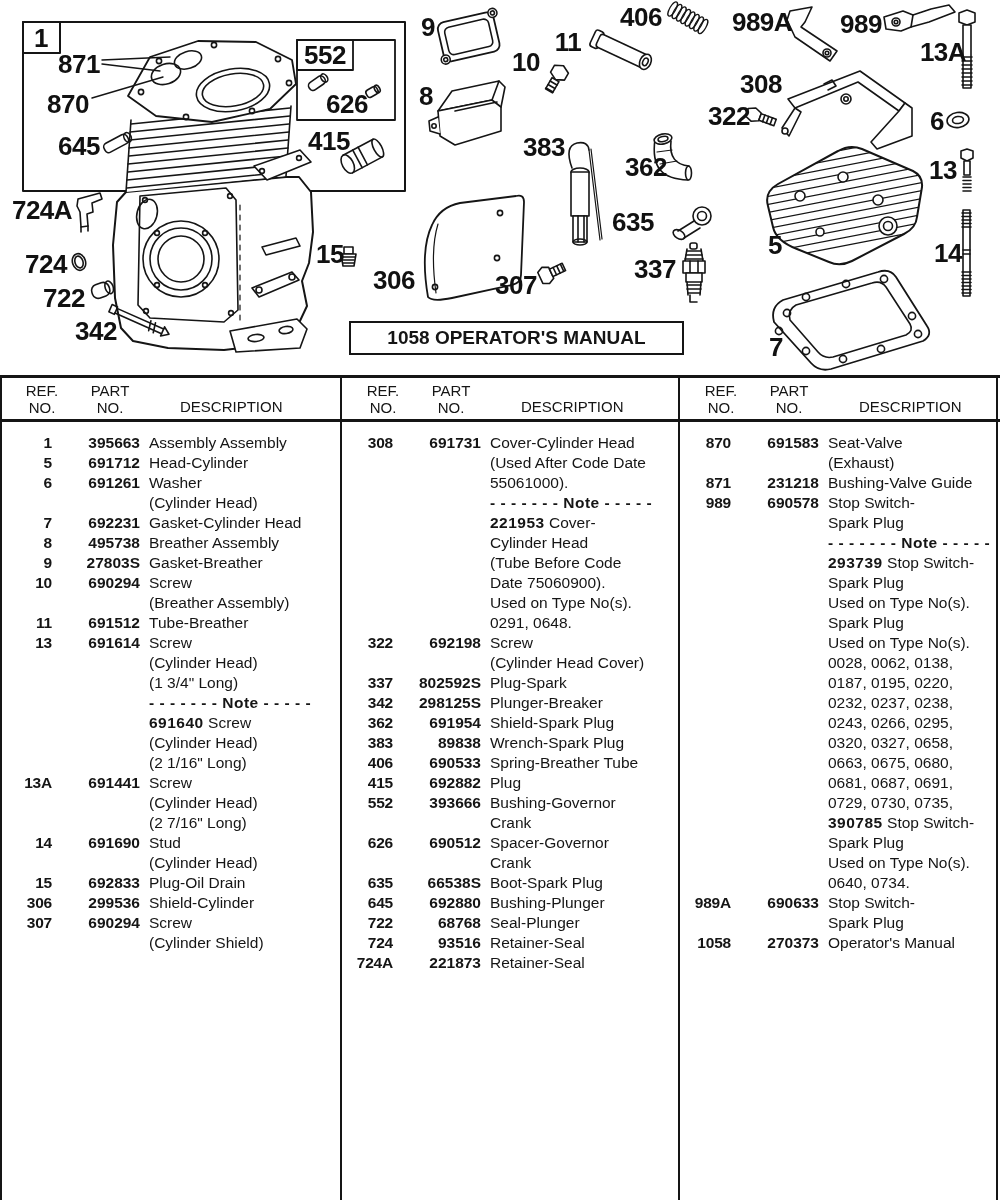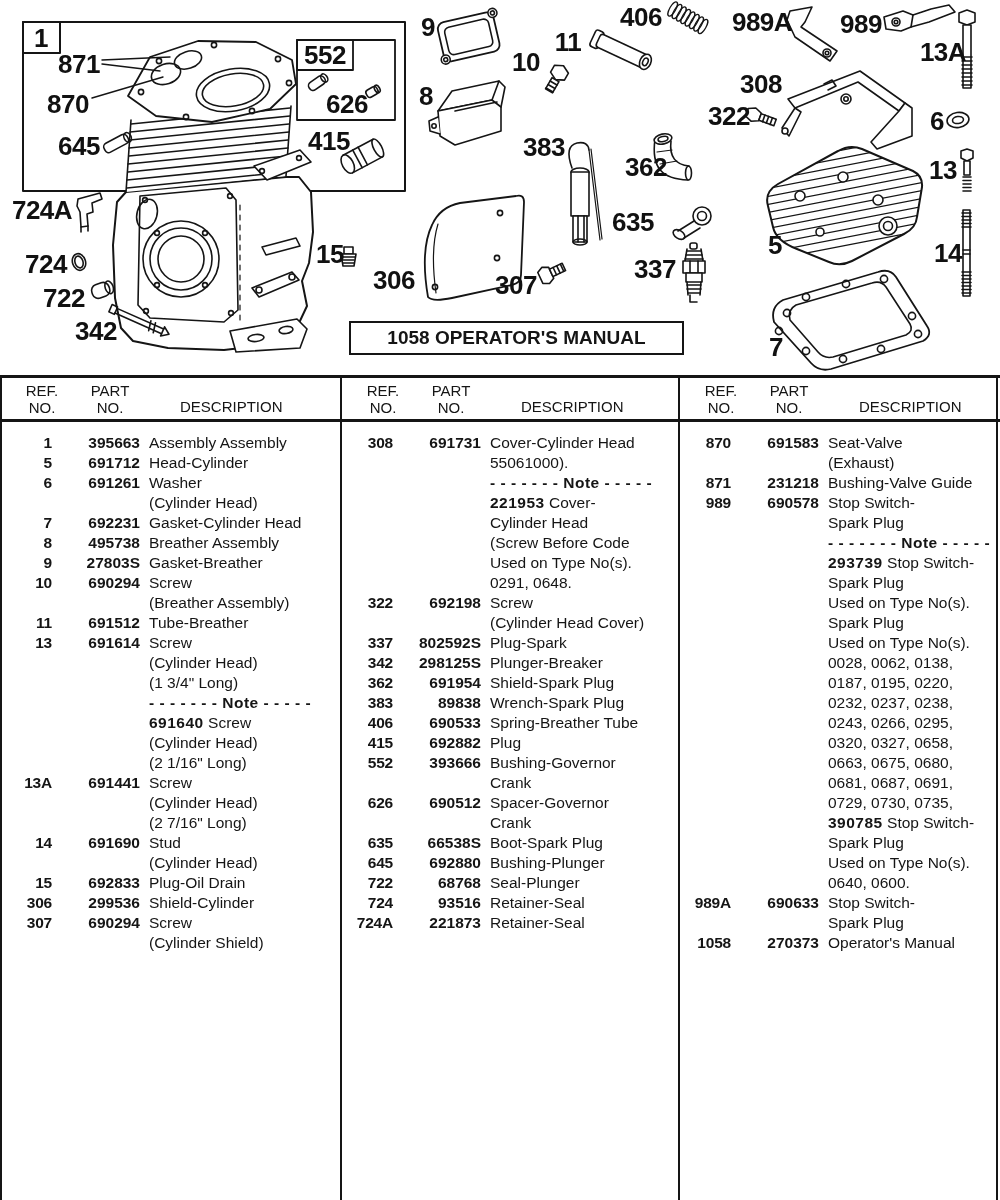--- a/index.html
+++ b/index.html
@@ -552,41 +552,51 @@
     </div>
   <div class="tcol" style="left:343px;width:333px;">
       <div class="trow">
       <span class="c-ref">308</span>
       <span class="c-part">691731</span>
       <span class="c-desc">Cover-Cylinder Head</span>
     </div>
       <div class="trow">
       <span class="c-ref"></span>
       <span class="c-part"></span>
+      <span class="c-desc">(Used After Code Date</span>
+    </div>
+      <div class="trow">
+      <span class="c-ref"></span>
+      <span class="c-part"></span>
       <span class="c-desc">55061000).</span>
     </div>
       <div class="trow">
       <span class="c-ref"></span>
       <span class="c-part"></span>
       <span class="c-desc"><b>- - - - - - -  Note  - - - - -</b></span>
     </div>
       <div class="trow">
       <span class="c-ref"></span>
       <span class="c-part"></span>
       <span class="c-desc"><b>221953</b> Cover-</span>
     </div>
       <div class="trow">
       <span class="c-ref"></span>
       <span class="c-part"></span>
       <span class="c-desc">Cylinder Head</span>
     </div>
       <div class="trow">
       <span class="c-ref"></span>
       <span class="c-part"></span>
-      <span class="c-desc">(Screw Before Code</span>
+      <span class="c-desc">(Tube Before Code</span>
+    </div>
+      <div class="trow">
+      <span class="c-ref"></span>
+      <span class="c-part"></span>
+      <span class="c-desc">Date 75060900).</span>
     </div>
       <div class="trow">
       <span class="c-ref"></span>
       <span class="c-part"></span>
       <span class="c-desc">Used on Type No(s).</span>
     </div>
       <div class="trow">
       <span class="c-ref"></span>
       <span class="c-part"></span>
       <span class="c-desc">0291, 0648.</span>
@@ -784,21 +794,21 @@
       <span class="c-desc">Spark Plug</span>
     </div>
       <div class="trow">
       <span class="c-ref"></span>
       <span class="c-part"></span>
       <span class="c-desc">Used on Type No(s).</span>
     </div>
       <div class="trow">
       <span class="c-ref"></span>
       <span class="c-part"></span>
-      <span class="c-desc">0640, 0600.</span>
+      <span class="c-desc">0640, 0734.</span>
     </div>
       <div class="trow">
       <span class="c-ref">989A</span>
       <span class="c-part">690633</span>
       <span class="c-desc">Stop Switch-</span>
     </div>
       <div class="trow">
       <span class="c-ref"></span>
       <span class="c-part"></span>
       <span class="c-desc">Spark Plug</span>

